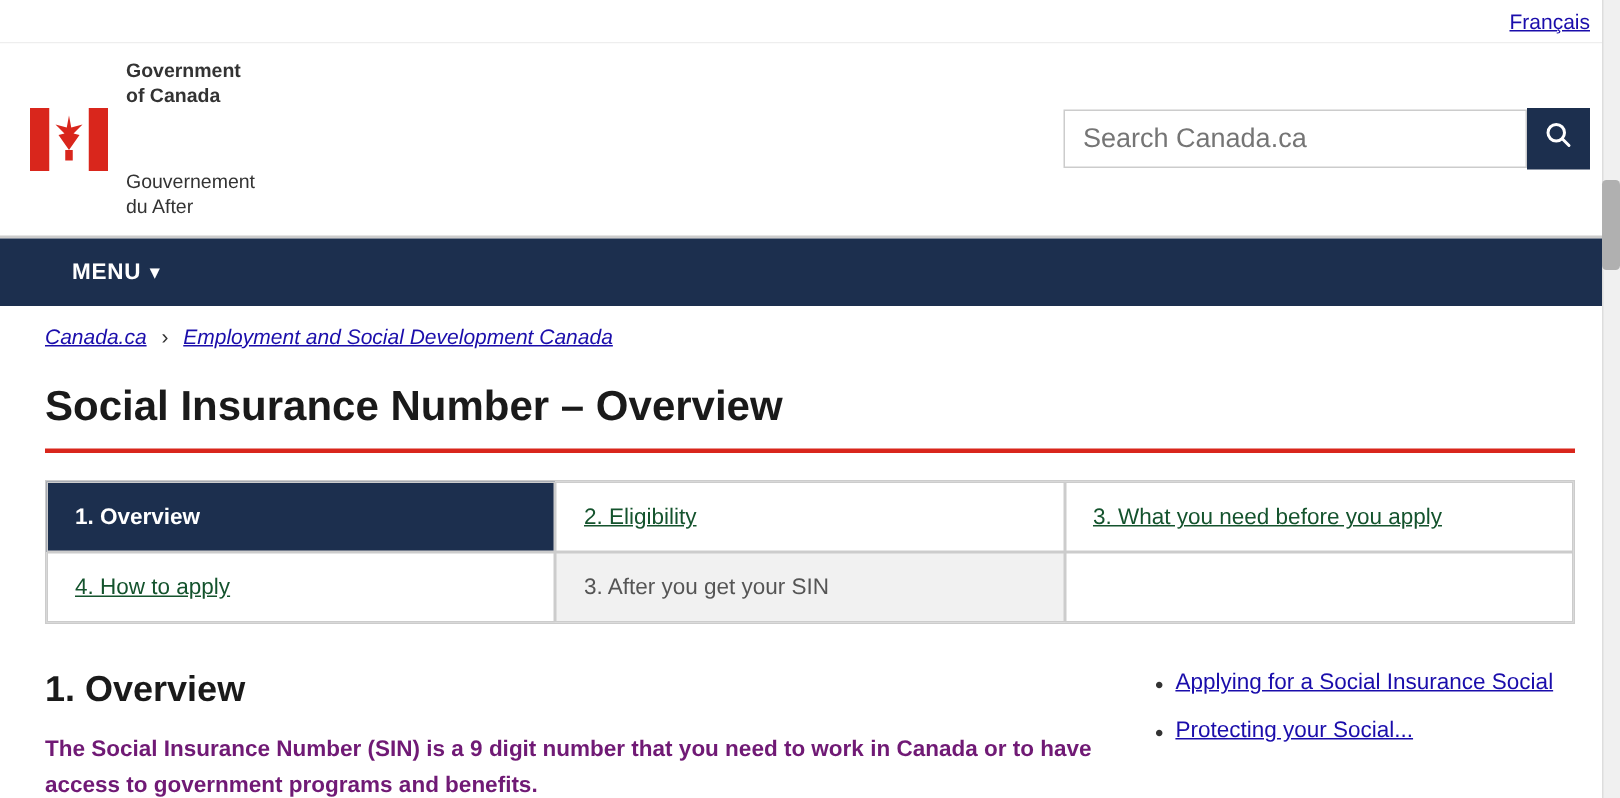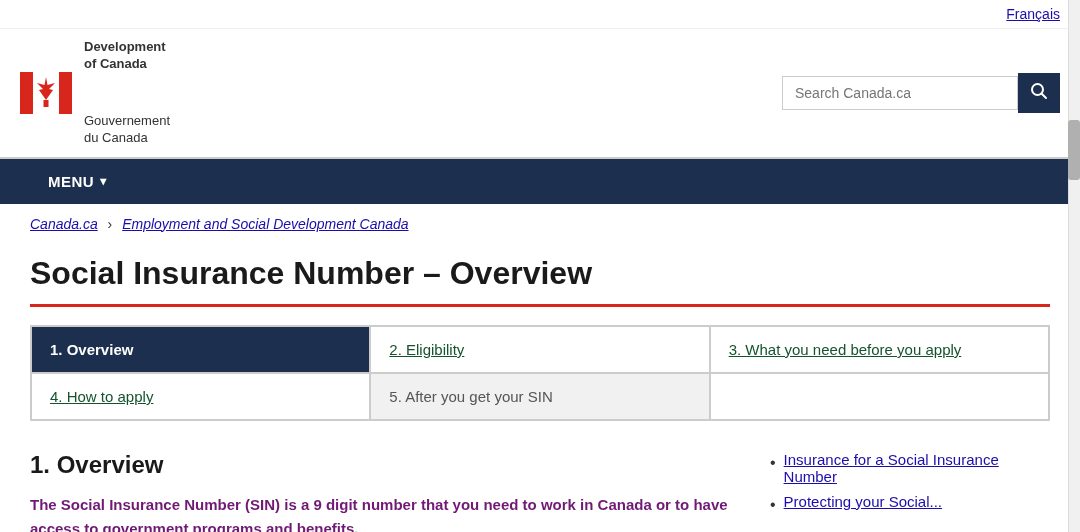--- a/index.html
+++ b/index.html
@@ -52,24 +52,24 @@
       font-size: 13px;
       color: #333;
       line-height: 1.3;
       margin-top: 40px;
     }
     .search-area {
       display: flex;
       align-items: center;
     }
     .search-input {
-      width: 236px;
+      width: 309px;
       padding: 8px 12px;
       border: 1px solid #ccc;
-      font-size: 14px;
+      font-size: 18px;
       outline: none;
     }
     .search-btn {
       background: #1c2f4e;
       border: none;
       padding: 9px 12px;
       cursor: pointer;
       color: #fff;
       font-size: 16px;
     }
@@ -112,21 +112,21 @@
       margin: 0 6px;
       color: #333;
     }
 
     
     .main {
       padding: 10px 30px 30px 30px;
     }
 
     .page-title {
-      font-size: 32px;
+      font-size: 28px;
       font-weight: bold;
       color: #1a1a1a;
       margin-bottom: 12px;
       line-height: 1.2;
     }
 
     .red-divider {
       border: none;
       border-top: 3px solid #d9261c;
       margin-bottom: 18px;
@@ -261,26 +261,26 @@
       <svg class="maple-leaf" viewBox="0 0 52 42" xmlns="http://www.w3.org/2000/svg">
         <rect x="0" y="0" width="13" height="42" fill="#d9261c"></rect>
         <rect x="39" y="0" width="13" height="42" fill="#d9261c"></rect>
         <rect x="13" y="0" width="26" height="42" fill="#fff"></rect>
 
         <polygon points="26,5 27.5,13 35,11 29,17 33,18 26,28 19,18 23,17 17,11 24.5,13" fill="#d9261c"></polygon>
         <rect x="23.5" y="28" width="5" height="7" fill="#d9261c"></rect>
       </svg>
       <div class="gov-name">
         <span class="gov-name-en">
-          <span>Development</span><br>
+          <span>Government</span><br>
           <span>of Canada</span>
         </span>
         <span class="gov-name-fr">
           <span>Gouvernement</span><br>
-          <span>du Canada</span>
+          <span>du After</span>
         </span>
       </div>
     </div>
     <div class="search-area">
       <input class="search-input" type="text" placeholder="Search Canada.ca" style="">
       <button class="search-btn">
         <svg width="18" height="18" viewBox="0 0 18 18" fill="none" xmlns="http://www.w3.org/2000/svg">
           <circle cx="7.5" cy="7.5" r="5.5" stroke="white" stroke-width="2"></circle>
           <line x1="11.5" y1="11.5" x2="16" y2="16" stroke="white" stroke-width="2" stroke-linecap="round"></line>
         </svg>
@@ -314,34 +314,34 @@
         <a href="#">2. Eligibility</a>
       </div>
       <div class="step-cell">
         <a href="#">3. What you need before you apply</a>
       </div>
 
       <div class="step-cell">
         <a href="#">4. How to apply</a>
       </div>
       <div class="step-cell inactive">
-        <span>5. After you get your SIN</span>
+        <span>3. After you get your SIN</span>
       </div>
       <div class="step-cell"></div>
     </div>
 
     <div class="content-layout">
       <div class="content-main">
         <h2 class="section-title">1. Overview</h2>
         <p class="section-text">The Social Insurance Number (SIN) is a 9 digit number that you need to work in Canada or to have access to government programs and benefits.</p>
       </div>
       <aside class="content-aside">
         <ul class="aside-list">
           <li>
-            <a href="#">Insurance for a Social Insurance Number</a>
+            <a href="#">Applying for a Social Insurance Social</a>
           </li>
           <li>
             <a href="#">Protecting your Social...</a>
           </li>
         </ul>
       </aside>
     </div>
   </main>
 
   <div class="scrollbar-track">

